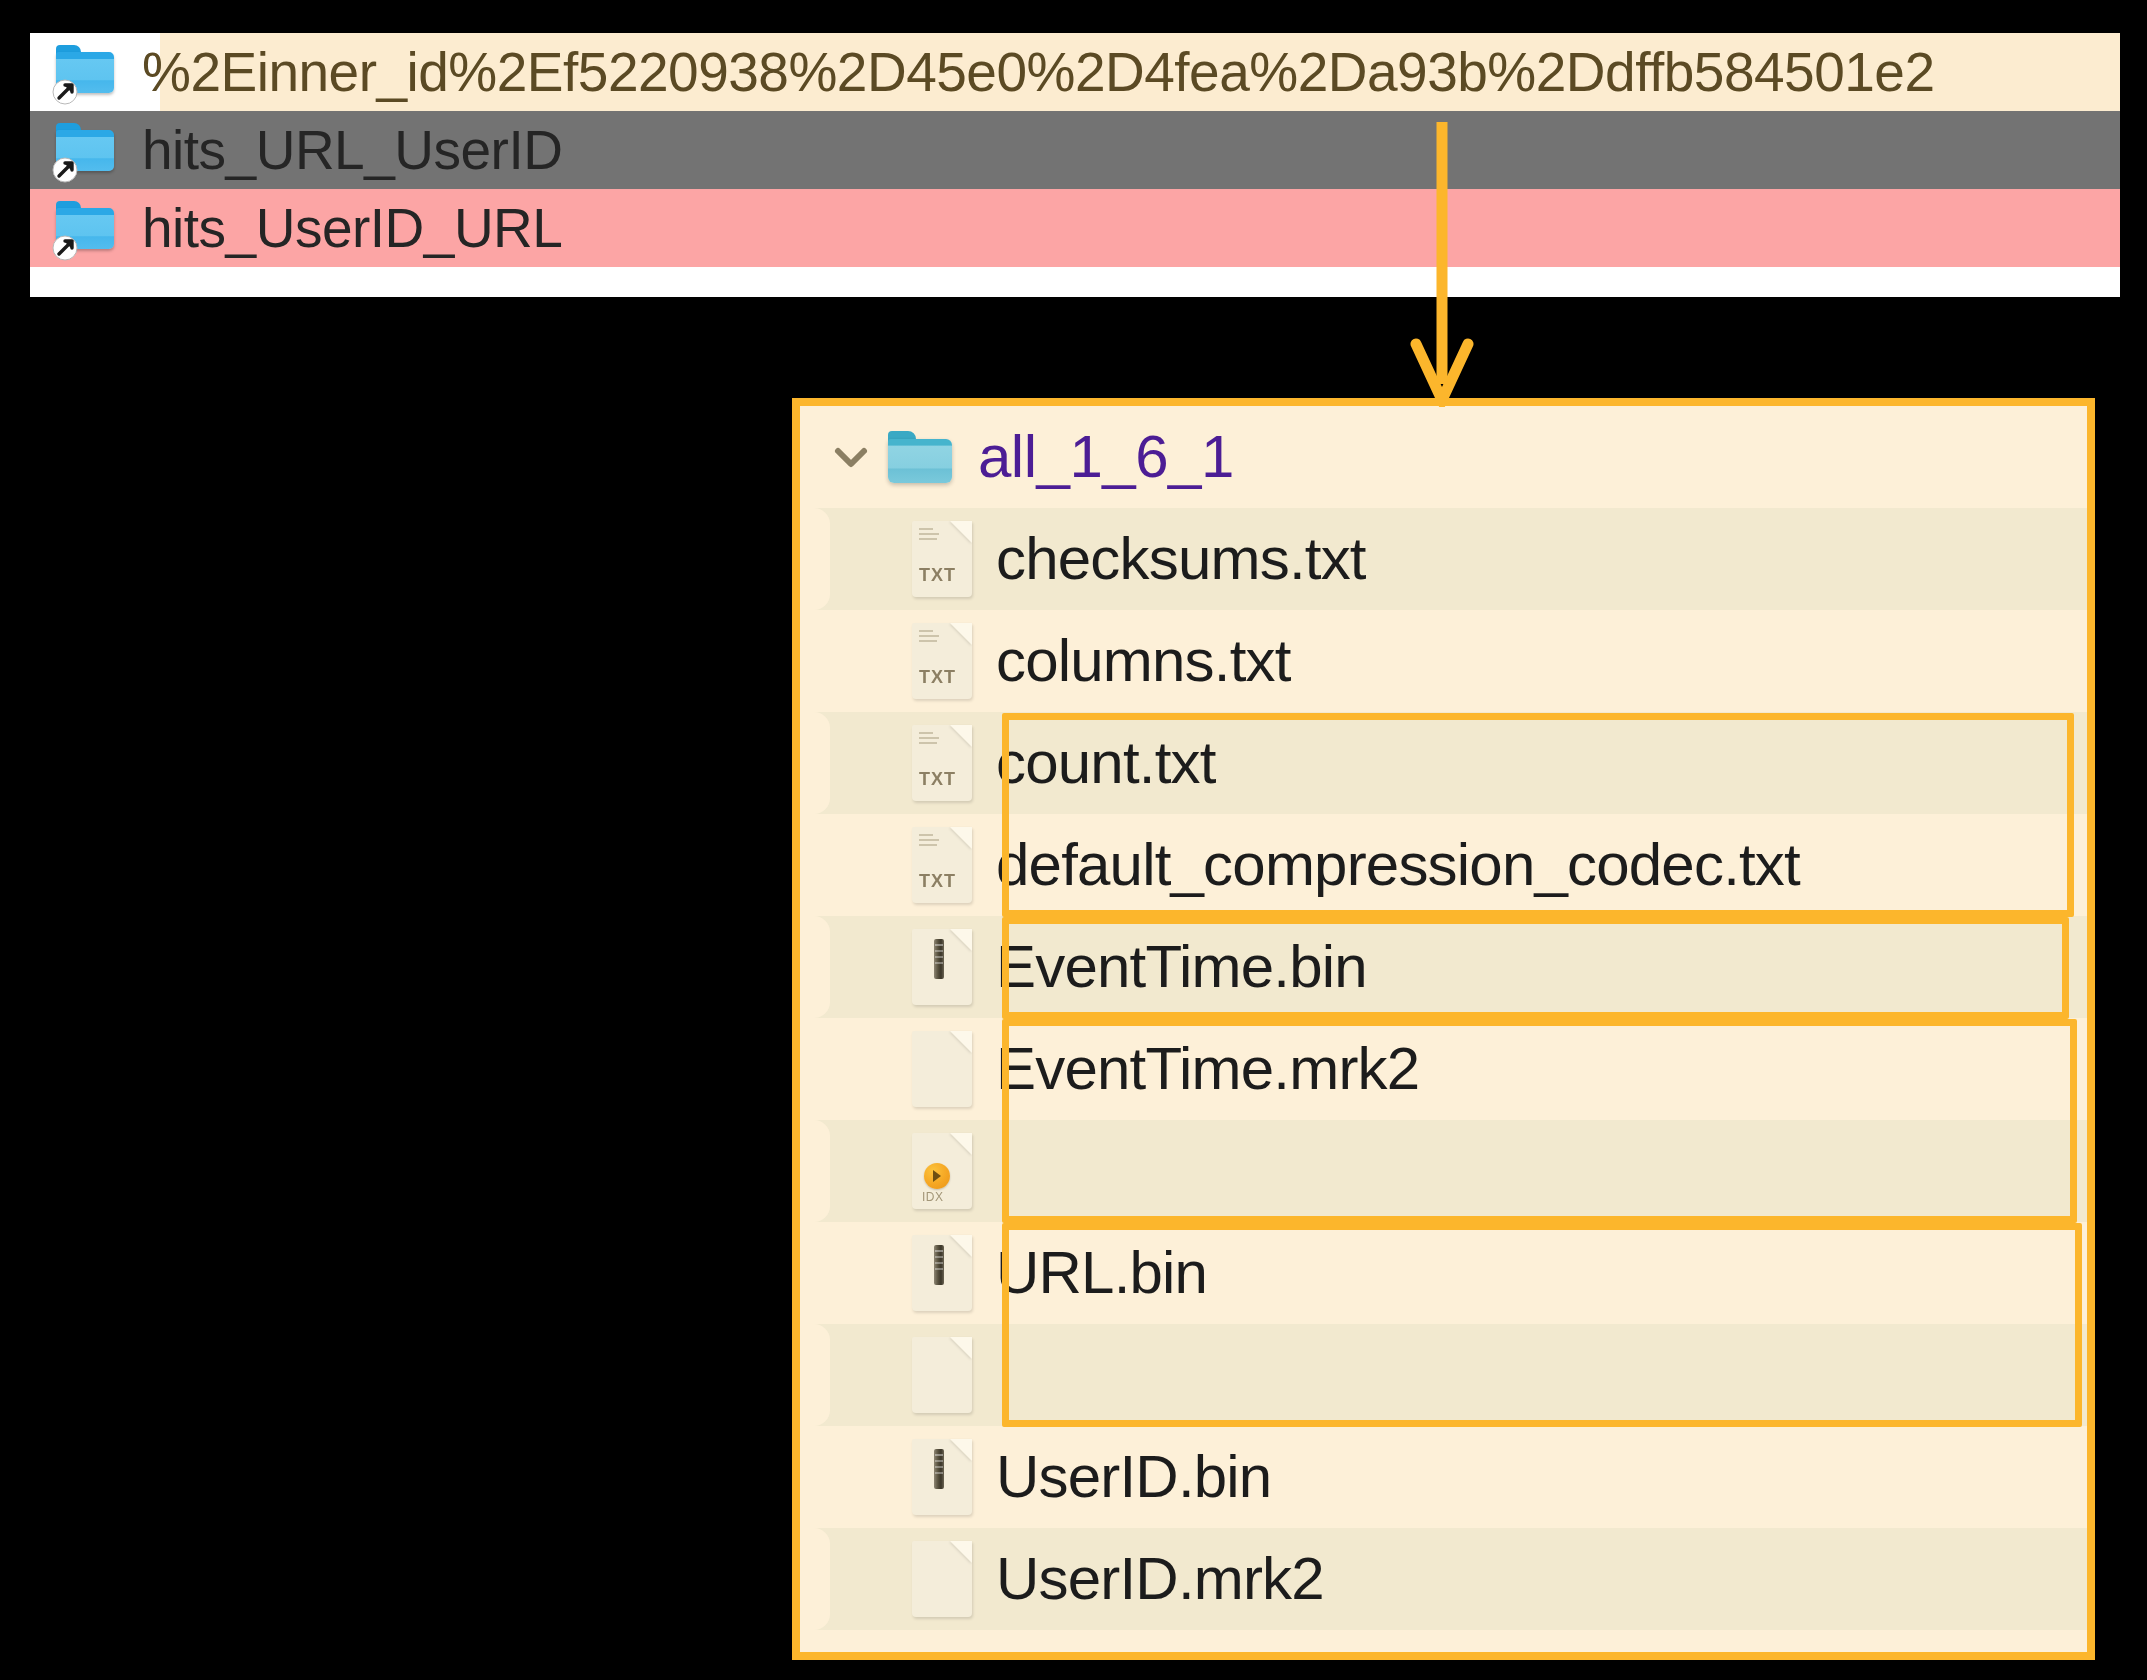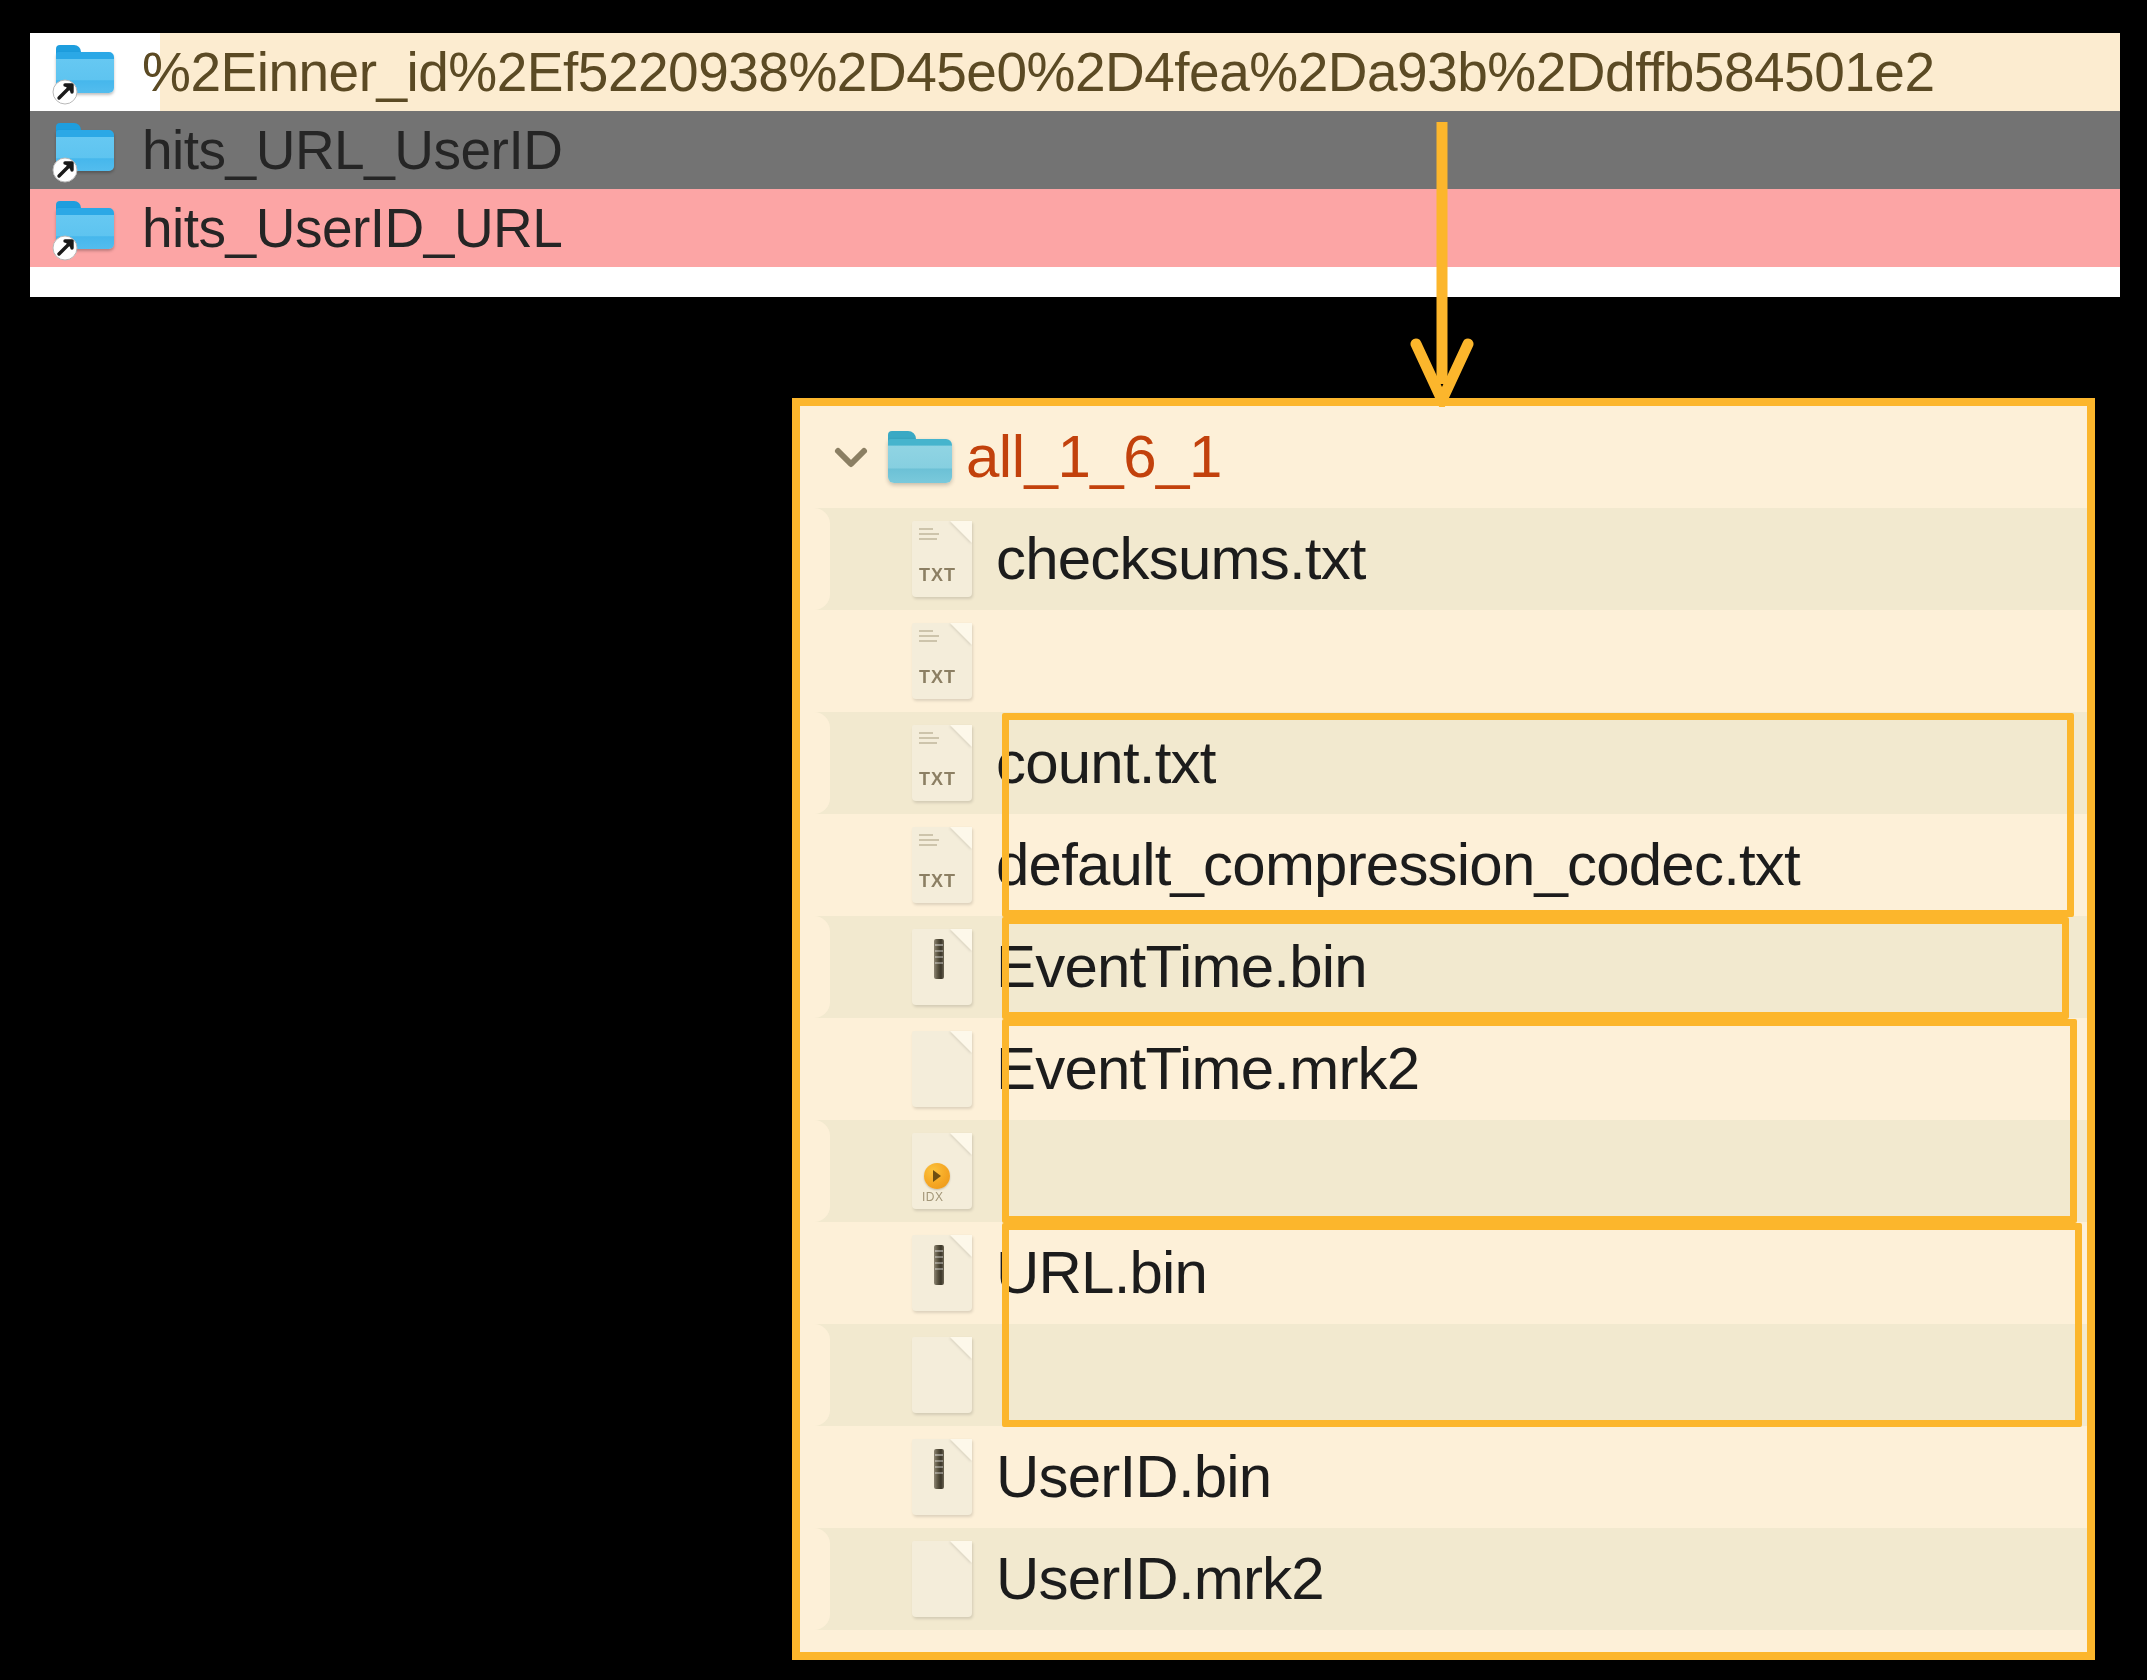--- a/index.html
+++ b/index.html
@@ -161,24 +161,24 @@
   }
   .folder-teal .body {
     position: absolute; left: 0; top: 8px;
     width: 64px; height: 44px;
     background: linear-gradient(#46b4cd 0%, #46b4cd 14%, #90d4e3 16%, #86cfe0 66%, #6cc1d6 68%, #7ac9db 100%);
     border-radius: 3px 6px 6px 6px;
     box-shadow: 0 2px 4px rgba(0,0,0,0.22);
   }
 
   .folder-name {
-    margin-left: 14px;
+    margin-left: 26px;
     font-size: 60px;
     line-height: 1;
-    color: #c2410c;
+    color: #4c1d95;
     letter-spacing: -0.5px;
     white-space: nowrap;
     position: relative;
     z-index: 3;
   }
 
   
   .fileicon {
     position: relative;
     width: 60px; height: 76px;
@@ -383,20 +383,21 @@
         <div class="sheet"></div>
           <div class="fold"></div>
           <div class="corner"></div>
         <div class="lines">
             <i></i>
             <i></i>
             <i></i>
           </div>
         <div class="txt">TXT</div>
       </div>
+      <div class="file-name">columns.txt</div>
     </div>
 
     <div class="tree-row stripe">
       <div class="fileicon">
         <div class="sheet"></div>
           <div class="fold"></div>
           <div class="corner"></div>
         <div class="lines">
             <i></i>
             <i></i>

